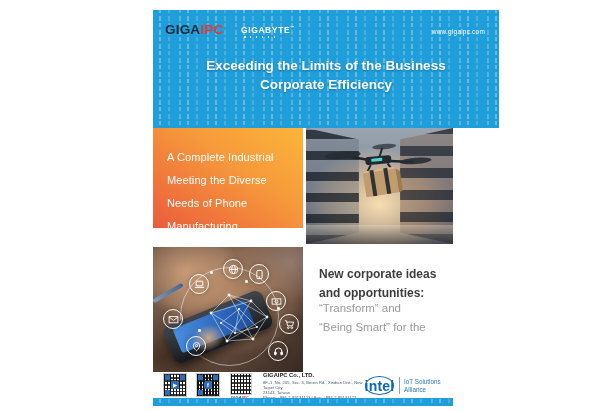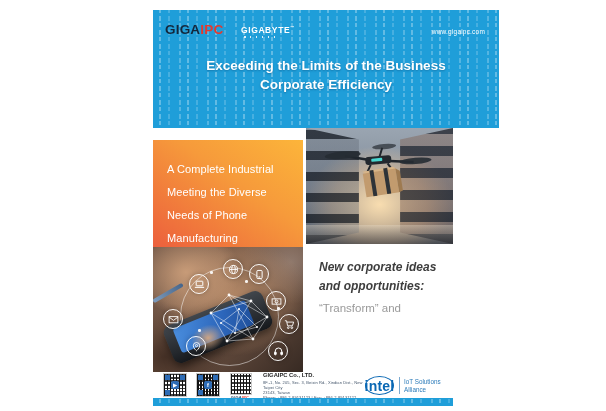--- a/index.html
+++ b/index.html
@@ -26,21 +26,21 @@
   .logo-ipc{color:#e23a31;}
   .logo-gigabyte{position:absolute;left:76px;top:6px;color:#ffffff;font-size:8.5px;font-weight:bold;letter-spacing:.6px;}
   .logo-tm{font-size:4px;vertical-align:top;}
   .gigabyte-sub{position:absolute;left:79px;top:17px;width:34px;height:2px;
     background:repeating-linear-gradient(90deg,rgba(255,255,255,.85) 0 1.5px,rgba(255,255,255,0) 1.5px 6px);}
   .site-link{position:absolute;right:6px;top:9px;color:#ffffff;font-size:6.5px;letter-spacing:.2px;}
   .headline{position:absolute;left:0;top:47px;width:100%;text-align:center;color:#ffffff;
     font-size:13.5px;font-weight:bold;line-height:18.5px;text-shadow:0 1px 2px rgba(0,45,85,.35);}
 
   
-  .promo{position:absolute;left:0;top:130px;width:150px;height:116px;
+  .promo{position:absolute;left:0;top:118px;width:150px;height:100px;
     background:linear-gradient(215deg,#fcb53a 0%,#f69a3b 40%,#ee6b3c 85%,#ea5b3e 100%);}
   .promo-text{position:absolute;left:14px;top:18px;color:#ffffff;font-size:11px;line-height:23px;letter-spacing:.1px;}
 
   .drone-scene{position:absolute;left:153px;top:118px;width:147px;height:116px;overflow:hidden;
     background:
       radial-gradient(95px 75px at 50% 66%, rgba(255,226,178,.95) 0%, rgba(255,206,150,.45) 50%, rgba(255,206,150,0) 78%),
       linear-gradient(180deg,#9aa5b1 0%,#8893a0 35%,#7b838e 65%,#59606a 100%);}
   .shelf{position:absolute;top:0;bottom:0;width:36%;}
   .shelf-l{left:0;clip-path:polygon(0 0,100% 10%,100% 90%,0 100%);
     background:repeating-linear-gradient(0deg,rgba(22,28,37,.78) 0 9px,rgba(96,104,116,.38) 9px 21px);}
@@ -65,21 +65,21 @@
     background:linear-gradient(115deg,#4a8ede 0%,#2c66bb 60%,#1f4f9a 100%);}
   .ps-stylus{position:absolute;left:-2px;top:44px;width:34px;height:4px;transform:rotate(-30deg);
     background:linear-gradient(90deg,#7e9cbd,#46658a);border-radius:2px;}
   .ps-thumb{position:absolute;left:38px;top:78px;width:34px;height:26px;border-radius:50%;transform:rotate(-20deg);
     background:radial-gradient(closest-side,rgba(214,168,130,.95),rgba(214,168,130,0));}
   .bubble{position:absolute;width:18px;height:18px;border:1.3px solid rgba(255,255,255,.95);border-radius:50%;
     display:flex;align-items:center;justify-content:center;box-shadow:0 0 5px rgba(0,0,0,.25);}
   .dotlink{position:absolute;width:2.5px;height:2.5px;background:rgba(255,255,255,.9);border-radius:50%;}
 
   .ideas{position:absolute;left:150px;top:237px;width:150px;height:125px;background:#ffffff;}
-  .ideas-bold{position:absolute;left:16px;top:11px;font-size:12px;font-weight:bold;color:#3d3d3d;line-height:19px;font-style:italic;}
+  .ideas-bold{position:absolute;left:16px;top:18px;font-size:12px;font-weight:bold;color:#3d3d3d;line-height:19px;}
   .ideas-light{position:absolute;left:16px;top:52px;font-size:11.5px;color:#9a9a9a;line-height:19px;}
 
   
   .qr{position:absolute;width:22px;height:22px;background:#fff;border:1px solid #c9c9c9;
     background-image:
       repeating-linear-gradient(0deg,rgba(20,20,20,.82) 0 1.5px,rgba(20,20,20,0) 1.5px 3.5px),
       repeating-linear-gradient(90deg,#111 0 1.5px,#fff 1.5px 3px);}
   .qr-m{position:absolute;width:5px;height:5px;background:#2e6cb5;}
   .qr-m.tl{left:1px;top:1px;} .qr-m.tr{right:1px;top:1px;} .qr-m.bl{left:1px;bottom:1px;}
   .qr-c{position:absolute;left:7px;top:7px;width:8px;height:8px;background:#2e6cb5;border-radius:2px;
@@ -242,20 +242,21 @@
     <div class="dotlink" style="left:45px;top:82px;"></div>
   </div>
 
   <div class="ideas">
     <div class="ideas-bold">
       <div>New corporate ideas</div>
       <div>and opportunities:</div>
     </div>
     <div class="ideas-light">
       <div>“Transform” and</div>
+      <div>“Being Smart” for the</div>
     </div>
   </div>
 
   <div class="qr" style="left:10px;top:363px;">
     <div class="qr-m tl"></div>
     <div class="qr-m tr"></div>
     <div class="qr-m bl"></div>
     <div class="qr-c">▶</div>
   </div>
   <div class="qr" style="left:43px;top:363px;">

